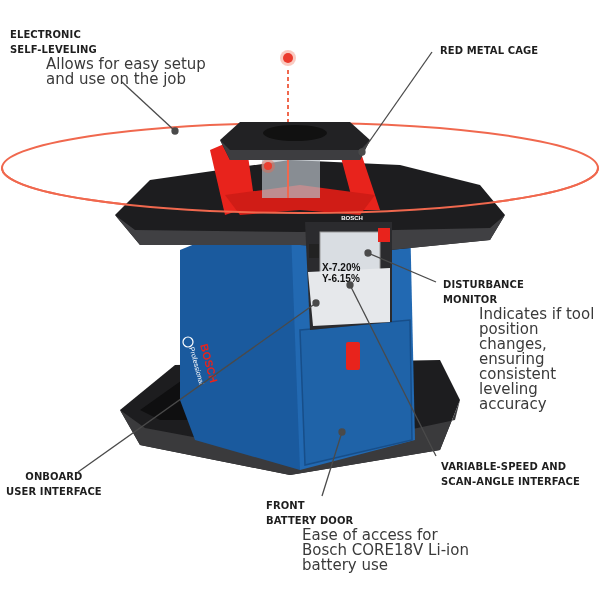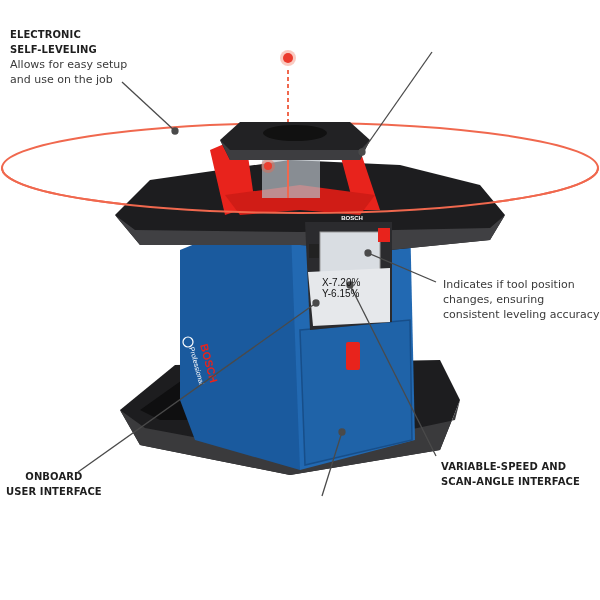--- a/index.html
+++ b/index.html
@@ -1,19 +1,19 @@
 <!DOCTYPE html>
 <html><head>
 <meta charset="utf-8">
 <style>
   html, body { margin:0; padding:0; background:#ffffff; }
   body { width:600px; height:600px; position:relative; overflow:hidden; font-family:"DejaVu Sans", sans-serif; }
   .callout { position:absolute; color:#2a2a2a; }
   .callout .title { font-weight:bold; font-size:10px; line-height:15px; letter-spacing:0.1px; white-space:pre-line; color:#1e1e1e; }
-  .callout .desc { font-size:11px; line-height:15px; color:#3a3a3a; white-space:pre-line; }
+  .callout .desc { font-size:15px; line-height:15px; color:#3a3a3a; white-space:pre-line;margin-left:36px; }
   svg.art { position:absolute; left:0; top:0; }
 </style>
 </head>
 <body>
 
 <svg class="art" width="600" height="600" viewBox="0 0 600 600">
 
   <ellipse cx="300" cy="168" rx="298" ry="45" fill="none" stroke="#f0684e" stroke-width="2"></ellipse>
 
   <g>
@@ -90,37 +90,45 @@
 </svg>
 
 <div class="callout" style="left:10px;top:27px;">
   <div class="title">ELECTRONIC
 SELF-LEVELING</div>
   <div class="desc">Allows for easy setup
 and use on the job</div>
 </div>
 
 <div class="callout" style="left:440px;top:43px;">
+  <div class="title">RED METAL CAGE</div>
 </div>
 
 <div class="callout" style="left:443px;top:277px;">
+  <div class="title">DISTURBANCE
+MONITOR</div>
   <div class="desc">Indicates if tool position
 changes, ensuring
 consistent leveling accuracy</div>
 </div>
 
 <div class="callout" style="left:441px;top:459px;">
   <div class="title">VARIABLE-SPEED AND
 SCAN-ANGLE INTERFACE</div>
 </div>
 
 <div class="callout" style="left:6px;top:469px;text-align:center;">
   <div class="title">ONBOARD
 USER INTERFACE</div>
 </div>
 
 <div class="callout" style="left:266px;top:498px;">
+  <div class="title">FRONT
+BATTERY DOOR</div>
+  <div class="desc">Ease of access for
+Bosch CORE18V Li-ion
+battery use</div>
 </div>
 
-<div style="position:absolute;left:322px;top:277px;font-family:'Liberation Sans',sans-serif;font-size:10px;font-weight:normal;line-height:11px;color:#111;">
+<div style="position:absolute;left:322px;top:262px;font-family:'Liberation Sans',sans-serif;font-size:10px;font-weight:bold;line-height:11px;color:#111;">
   <div>X-7.20%</div>
   <div>Y-6.15%</div>
 </div>
 
 </body></html>

